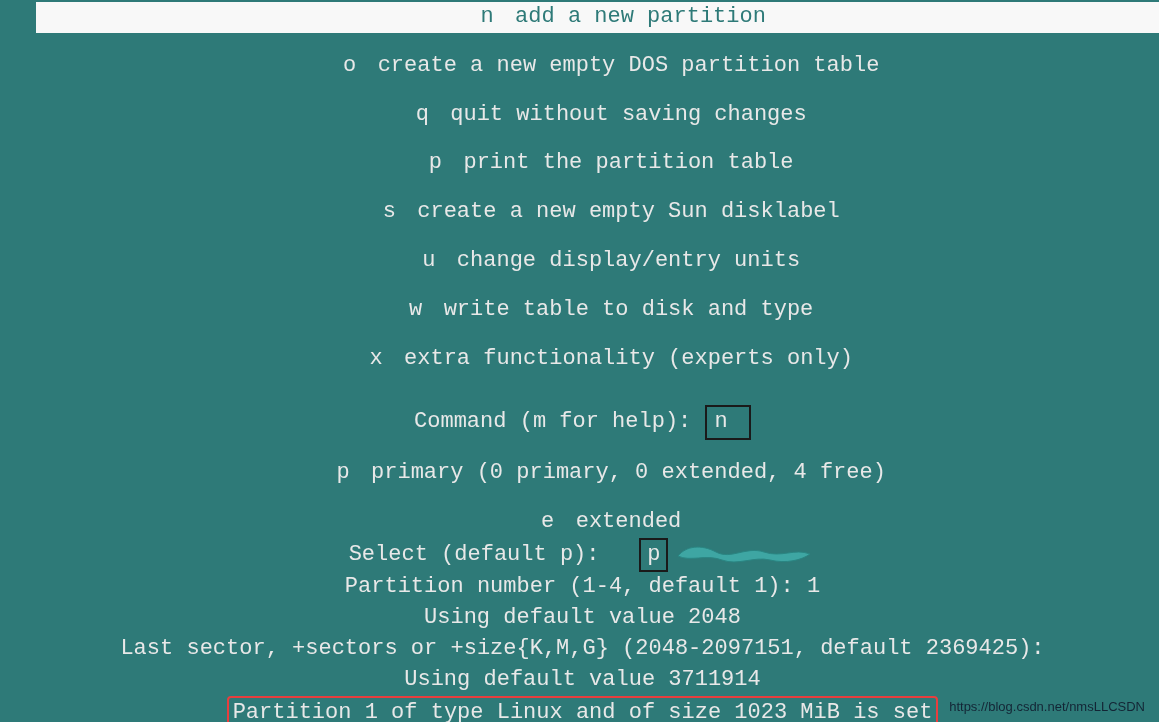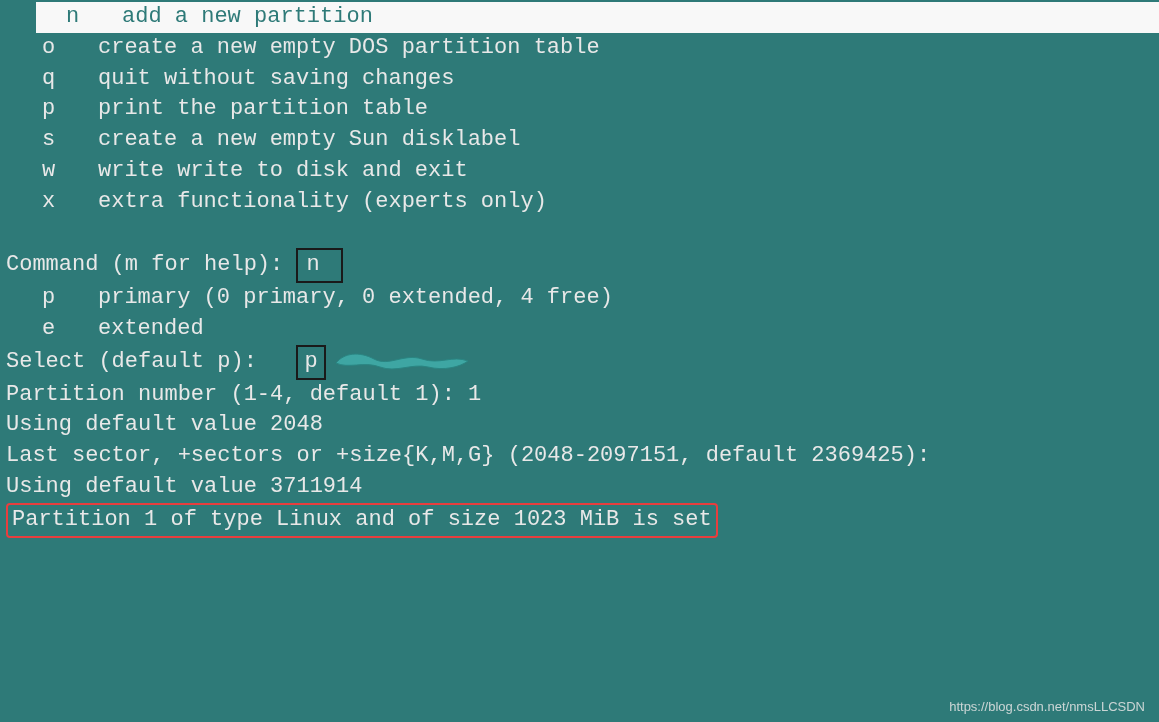--- a/index.html
+++ b/index.html
@@ -16,31 +16,33 @@
       width: 1159px;
       height: 722px;
       position: relative;
       overflow: hidden;
     }
     .terminal {
       padding: 2px 0 0 6px;
     }
     .line {
       white-space: pre;
+      text-align: center;
     }
     .highlight-line {
       background-color: #f8f8f8;
       color: #2e7a78;
       display: inline-block;
       padding-left: 30px;
       width: calc(100% - 30px);
       margin-left: 30px;
     }
     .menu-line {
       padding-left: 36px;
+      margin-top: 18px;
     }
     .menu-key {
       display: inline-block;
       width: 56px;
     }
     .boxed-input {
       border: 2px solid #1a1a1a;
       padding: 0 8px;
       display: inline-block;
     }
@@ -65,36 +67,37 @@
     .red-box {
       border: 2px solid #e83e3e;
       border-radius: 4px;
       display: inline-block;
       padding: 0 4px;
     }
     .watermark {
       position: absolute;
       bottom: 6px;
       right: 14px;
-      color: #e5e5e5;
+      color: #0f172a;
       font-size: 13px;
       font-family: Arial, sans-serif;
       opacity: 0.85;
     }
   </style>
 </head>
 <body>
 
 <div class="terminal">
   <div class="line"><span class="highlight-line"><span class="menu-key">n</span><span>add a new partition</span></span></div>
   <div class="line menu-line"><span class="menu-key">o</span><span>create a new empty DOS partition table</span></div>
   <div class="line menu-line"><span class="menu-key">q</span><span>quit without saving changes</span></div>
   <div class="line menu-line"><span class="menu-key">p</span><span>print the partition table</span></div>
   <div class="line menu-line"><span class="menu-key">s</span><span>create a new empty Sun disklabel</span></div>
-  <div class="line menu-line"><span class="menu-key">w</span><span>write write to disk and exit</span></div>
+  <div class="line menu-line"><span class="menu-key">u</span><span>change display/entry units</span></div>
+  <div class="line menu-line"><span class="menu-key">w</span><span>write table to disk and type</span></div>
   <div class="line menu-line"><span class="menu-key">x</span><span>extra functionality (experts only)</span></div>
 
   <div class="line">&nbsp;</div>
 
   <div class="line"><span>Command (m for help):</span> <span class="boxed-input"><span>n</span> </span></div>
 
   <div class="line menu-line"><span class="menu-key">p</span><span>primary (0 primary, 0 extended, 4 free)</span></div>
   <div class="line menu-line"><span class="menu-key">e</span><span>extended</span></div>
 
   <div class="line"><span>Select (default p):   </span><span class="boxed-input-small"><span>p</span></span><span class="scribble-region"><svg width="140" height="32" viewBox="0 0 140 32">

